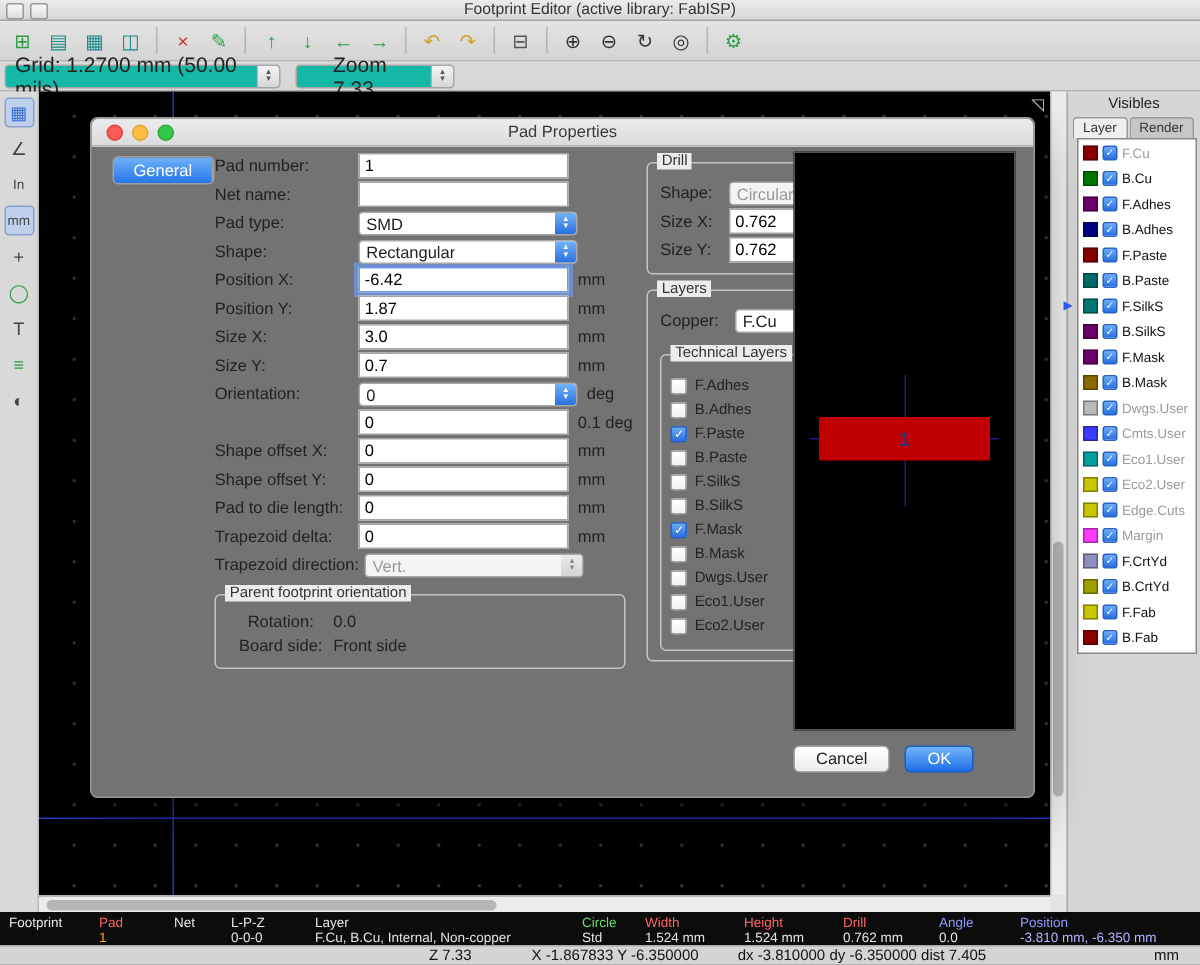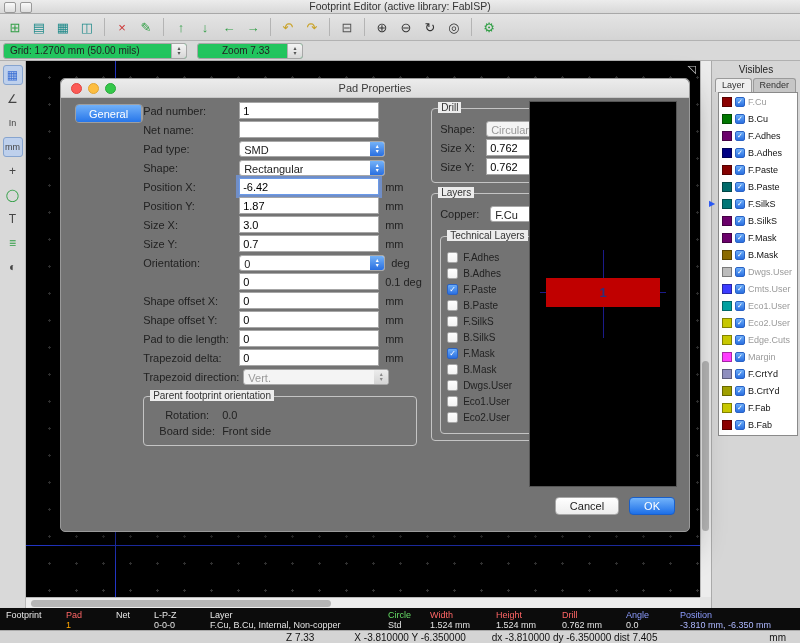--- a/index.html
+++ b/index.html
@@ -16,22 +16,22 @@
   
   #toolbar{position:absolute;top:14px;left:0;width:800px;height:27px;display:flex;align-items:flex-start;
     padding-left:4px;gap:2px;background:linear-gradient(#e4e4e4,#d4d4d4);border-bottom:1px solid #b2b2b2;box-sizing:border-box;}
   .tbtn{width:22px;height:22px;margin-top:2px;display:flex;align-items:center;justify-content:center;
     font-size:13px;border-radius:3px;cursor:default;}
   .tsep{width:1px;height:18px;background:#b4b4b4;margin:4px 4px 0;}
 
   
   #optionsbar{position:absolute;top:41px;left:0;width:800px;height:20px;display:flex;align-items:center;gap:10px;
     padding-left:3px;background:#d9d9d9;border-bottom:1px solid #b0b0b0;box-sizing:border-box;}
-  .combo{position:relative;height:16px;background:#22c55e;border:1px solid #a8a8a8;border-radius:3px;
-    display:flex;align-items:center;padding:0 18px 0 6px;font-size:10px;box-sizing:border-box;color:#222;}
+  .combo{position:relative;height:16px;background:#14b8a6;border:1px solid #a8a8a8;border-radius:3px;
+    display:flex;align-items:center;padding:0 18px 0 6px;font-size:14px;box-sizing:border-box;color:#222;}
   #grid-combo{width:184px;} #zoom-combo{width:106px;padding-left:24px;}
   .cap{position:absolute;right:0;top:0;bottom:0;width:14px;display:flex;flex-direction:column;
     align-items:center;justify-content:center;border-radius:0 2px 2px 0;
     background:linear-gradient(#74b2f8,#2a6fe0);color:#fff;}
   .cap::before{content:"▴";font-size:6px;line-height:5px;}
   .cap::after{content:"▾";font-size:6px;line-height:5px;}
   .cap.capdis{background:linear-gradient(#ececec,#d4d4d4);color:#888;}
   .capgray{background:linear-gradient(#f4f4f4,#d8d8d8);border-left:1px solid #b0b0b0;color:#555;}
 
   
@@ -127,21 +127,21 @@
     border-radius:2px;background:linear-gradient(#fff,#f2f2f2);font-size:8px;color:#fff;flex:none;box-sizing:border-box;}
   .cb.on{background:linear-gradient(#6aacf8,#2a6fe0);border-color:#2a62c4;}
   .cblabel{font-size:10px;color:#222;}
   #dlg-right{width:148px;flex:none;display:flex;flex-direction:column;}
   #preview{height:386px;background:#000;border:1px solid #555;position:relative;box-sizing:border-box;}
   .pv-ch-v{position:absolute;left:50%;top:148px;height:88px;width:1px;background:#1b1b8a;}
   .pv-ch-h{position:absolute;top:190px;left:10px;right:10px;height:1px;background:#1b1b8a;}
   #pv-pad{position:absolute;left:16px;right:16px;top:176px;height:29px;background:#c00000;
     display:flex;align-items:center;justify-content:center;}
   #pv-num{font-size:13px;font-weight:bold;color:#2e2e7a;}
-  #dlg-buttons{margin-top:10px;display:flex;justify-content:flex-end;gap:10px;padding-right:2px;}
+  #dlg-buttons{margin-top:10px;display:flex;gap:10px;padding-right:2px;}
   .btn{height:18px;padding:0 14px;font-size:11px;border-radius:4px;display:flex;align-items:center;
     font-family:"Liberation Sans",sans-serif;}
   .btn-plain{background:linear-gradient(#fff,#ededed);border:1px solid #a8a8a8;color:#222;}
   .btn-blue{background:linear-gradient(#72b3fa,#1d6fe8);border:1px solid #1a5fc8;color:#fff;}
 </style>
 </head>
 <body>
 
 <div id="titlebar">
   <div class="tb-icons">
@@ -580,16 +580,16 @@
       <div class="slabel" style="color: rgb(140, 156, 255);">Angle</div>
       <div class="svalue">0.0</div>
     </div>
     <div class="scell" style="flex: 1 1 0%;">
       <div class="slabel" style="color: rgb(140, 156, 255);">Position</div>
       <div class="svalue" style="color: rgb(174, 184, 255);">-3.810 mm, -6.350 mm</div>
     </div>
   </div>
 <div id="status-light">
   <span id="sl-z">Z 7.33</span>
-  <span id="sl-abs">X -3.810000  Y -6.350000</span>
+  <span id="sl-abs">X -1.867833  Y -6.350000</span>
   <span id="sl-rel">dx -3.810000  dy -6.350000  dist 7.405</span>
   <span id="sl-units">mm</span>
 </div>
 
 </body></html>

